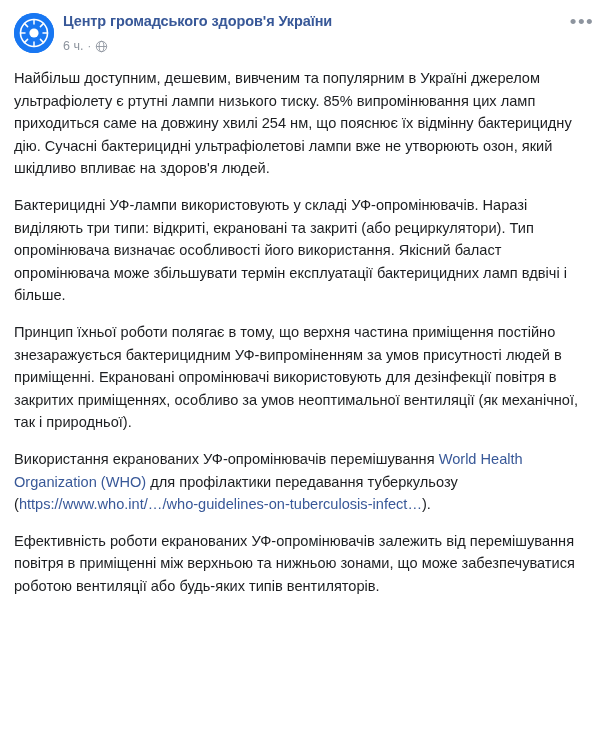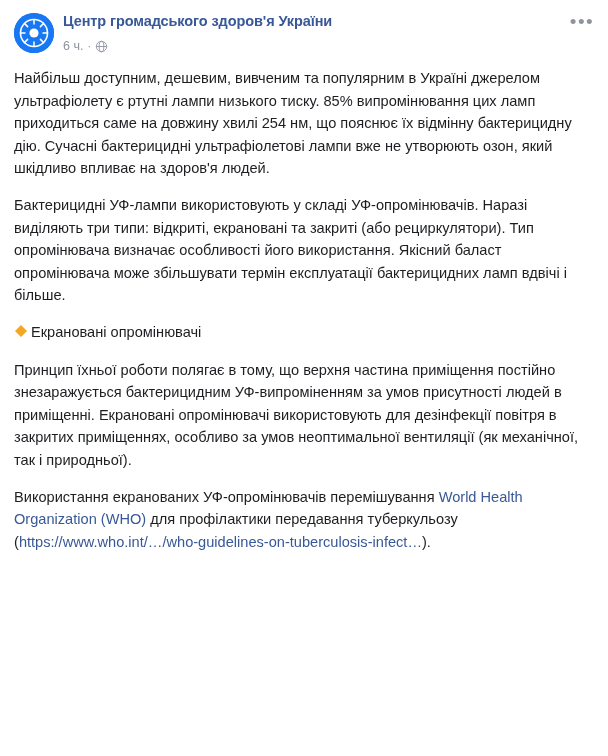--- a/index.html
+++ b/index.html
@@ -146,29 +146,23 @@
     <div class="more-btn">•••</div>
   </div>
 
   <div class="post-body">
 
 
     <p class="para">Найбільш доступним, дешевим, вивченим та популярним в Україні джерелом ультрафіолету є ртутні лампи низького тиску. 85% випромінювання цих ламп приходиться саме на довжину хвилі 254 нм, що пояснює їх відмінну бактерицидну дію. Сучасні бактерицидні ультрафіолетові лампи вже не утворюють озон, який шкідливо впливає на здоров'я людей.</p>
 
     <p class="para">Бактерицидні УФ-лампи використовують у складі УФ-опромінювачів. Наразі виділяють три типи: відкриті, екрановані та закриті (або рециркулятори). Тип опромінювача визначає особливості його використання. Якісний баласт опромінювача може збільшувати термін експлуатації бактерицидних ламп вдвічі і більше.</p>
 
-    <p class="para bullet-para">
-      <span class="bullet">
-        <svg width="14" height="14" viewBox="0 0 14 14">
-            <polygon points="7,1 13,7 7,13 1,7" fill="#f5a623"></polygon>
-          </svg>
-      </span><span>Екрановані опромінювачі</span>
-    </p>
 
     <p class="para">Принцип їхньої роботи полягає в тому, що верхня частина приміщення постійно знезаражується бактерицидним УФ-випроміненням за умов присутності людей в приміщенні. Екрановані опромінювачі використовують для дезінфекції повітря в закритих приміщеннях, особливо за умов неоптимальної вентиляції (як механічної, так і природньої).</p>
 
     <p class="para">
       <span>Використання екранованих УФ-опромінювачів перемішування </span><a class="link">World Health Organization (WHO)</a><span> для профілактики передавання туберкульозу (</span><a class="link">https://www.who.int/…/who-guidelines-on-tuberculosis-infect…</a><span>).</span>
     </p>
 
+    <p class="para">Ефективність роботи екранованих УФ-опромінювачів залежить від перемішування повітря в приміщенні між верхньою та нижньою зонами, що може забезпечуватися роботою вентиляції або будь-яких типів вентиляторів.</p>
 
   </div>
 </div>
 
 </body></html>

